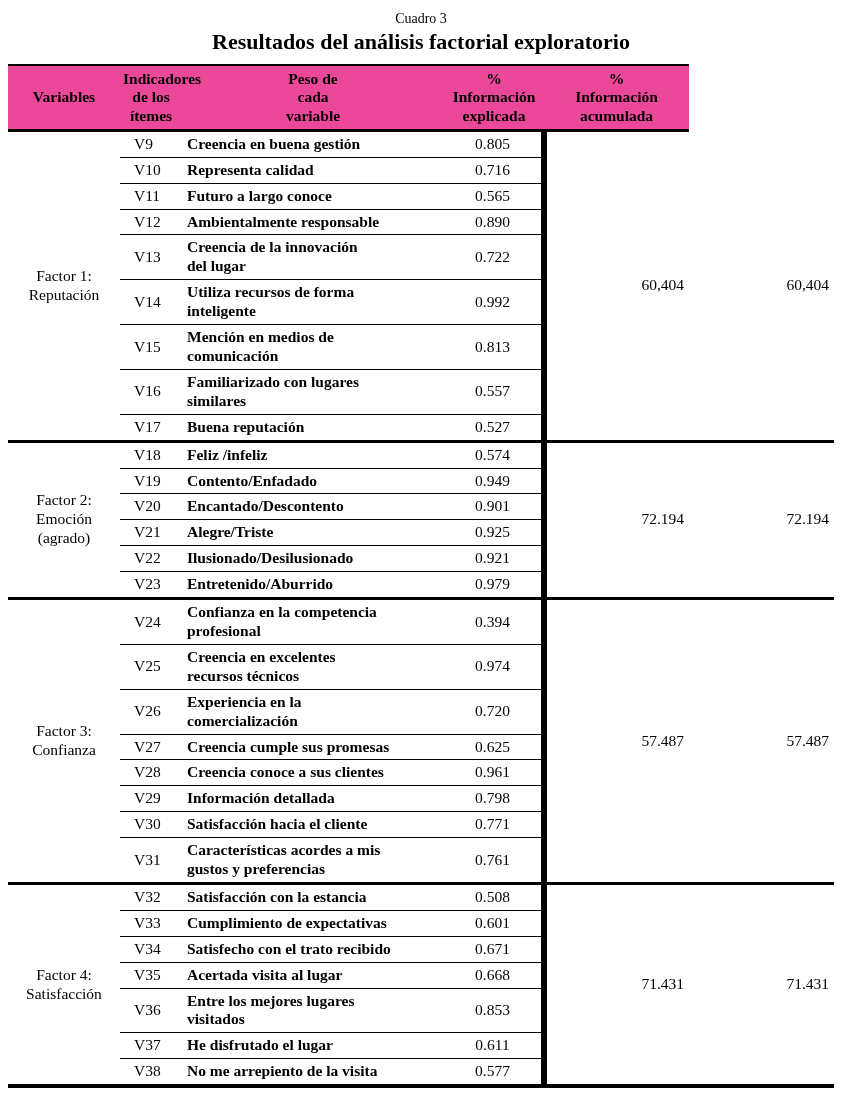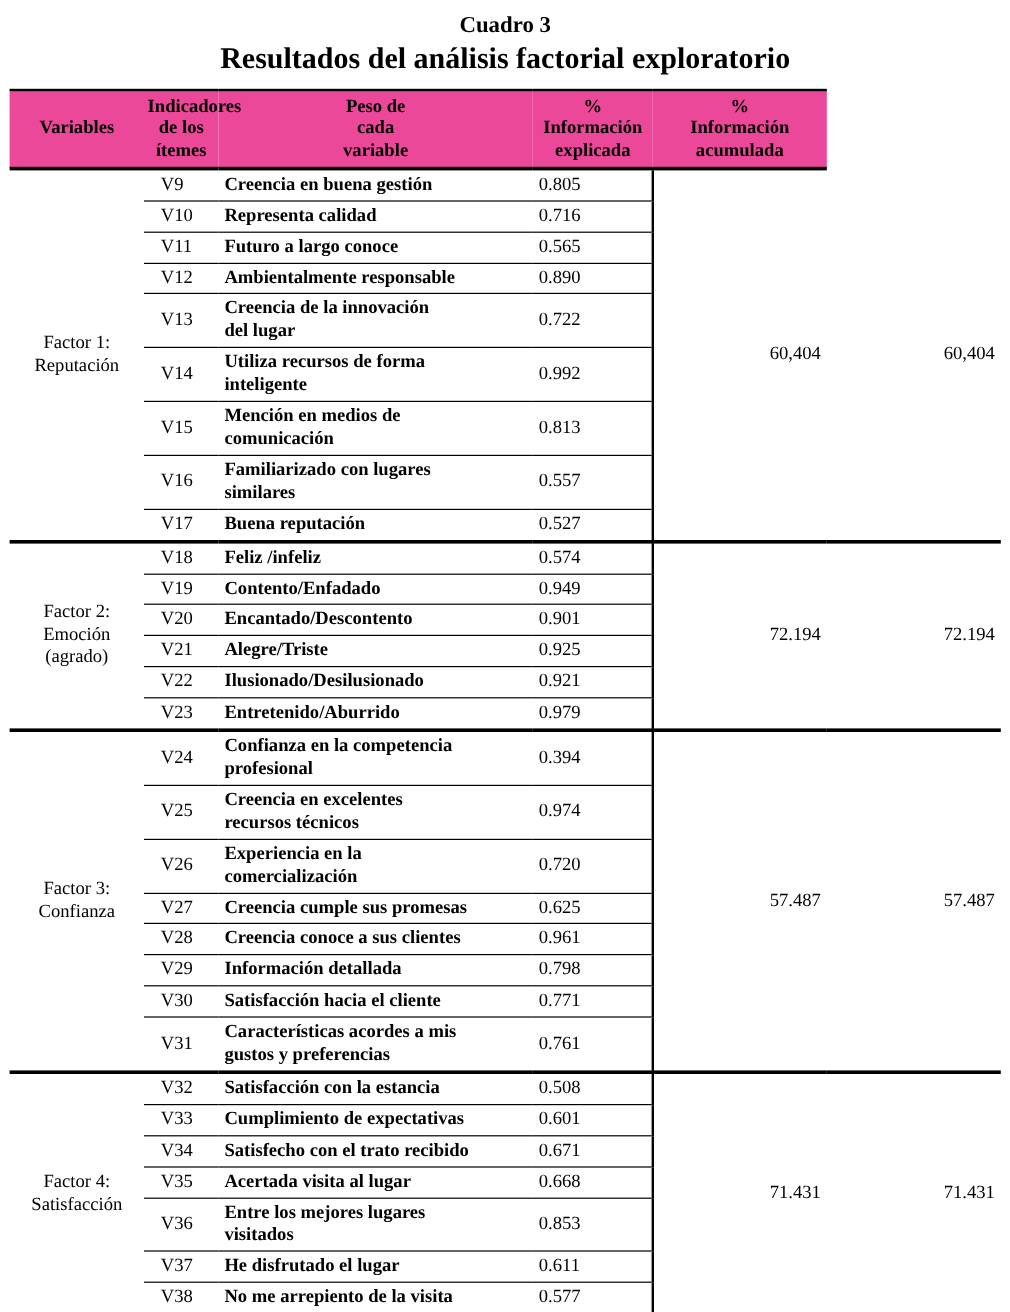--- a/index.html
+++ b/index.html
@@ -4,22 +4,22 @@
 <style>
   html, body { margin: 0; padding: 0; background: #ffffff; }
   body {
     width: 842px;
     color: #000;
     font-family: "Liberation Serif", "DejaVu Serif", serif;
   }
   .page { padding: 10px 8px 8px 8px; }
 
   .title-block { text-align: center; margin-bottom: 9px; }
-  .title { font-size: 19px; font-weight: bold; line-height: 1.25; }
-  .subtitle { font-size: 25px; font-weight: bold; line-height: 1.25; }
+  .title { font-size: 14px; font-weight: normal; line-height: 1.25; }
+  .subtitle { font-size: 22px; font-weight: bold; line-height: 1.25; }
 
   table.factor-table {
     width: 826px;
     table-layout: fixed;
     border-collapse: collapse;
     font-size: 15.5px;
     border-bottom: 4px solid #000;
   }
   col.c-factor { width: 112px; }
   col.c-code { width: 62px; }
@@ -42,21 +42,21 @@
   tbody.group { border-bottom: 3px solid #000; }
 
   td {
     padding: 3px 5px;
     vertical-align: middle;
     line-height: 1.22;
   }
   .factor-cell { text-align: center; white-space: pre-line; }
   .code-cell { text-align: left; padding-left: 14px; }
   .indicator-cell { text-align: left; white-space: pre-line; font-weight: bold; }
-  .weight-cell { border-right: 2px solid #000000; }
+  .weight-cell { text-align: center; border-right: 6px solid #000000; }
   .pct-cell { text-align: right; }
 
   tbody.group tr:not(:last-child) .code-cell,
   tbody.group tr:not(:last-child) .indicator-cell,
   tbody.group tr:not(:last-child) .weight-cell {
     border-bottom: 1px solid #000;
   }
 </style>
 </head>
 <body>

